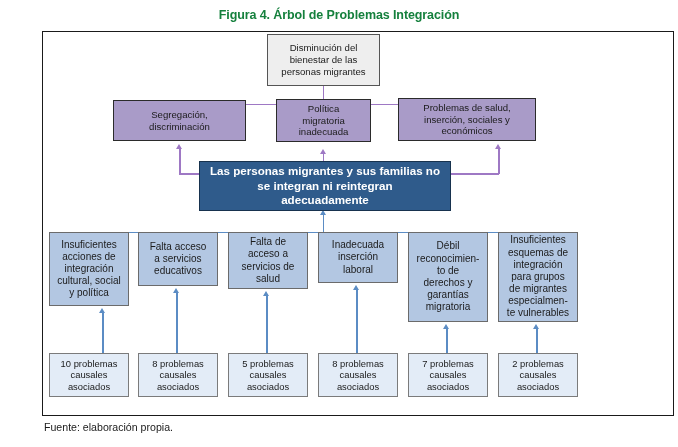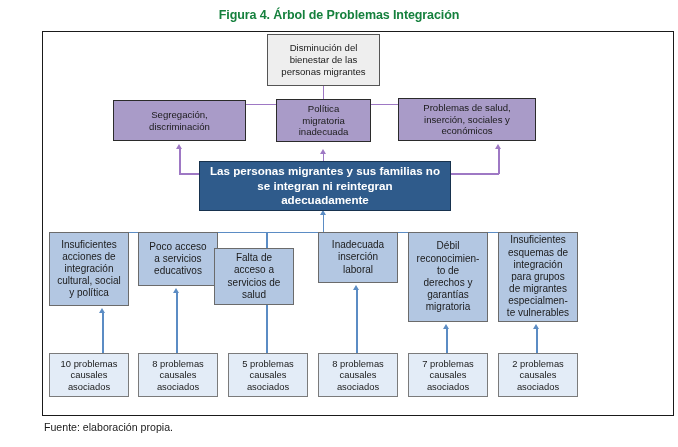--- a/index.html
+++ b/index.html
@@ -193,25 +193,25 @@
     </div>
 
     <div class="box box-cause" style="left:6px; top:200px; width:80px; height:74px;">
       <span class="txt">Insuficientes
 acciones de
 integración
 cultural, social
 y política</span>
     </div>
     <div class="box box-cause" style="left:95px; top:200px; width:80px; height:54px;">
-      <span class="txt">Poco acceso
+      <span class="txt">Falta acceso
 a servicios
 educativos</span>
     </div>
-    <div class="box box-cause" style="left:171px; top:200px; width:80px; height:57px;margin-top:16px;">
+    <div class="box box-cause" style="left:185px; top:200px; width:80px; height:57px;">
       <span class="txt">Falta de
 acceso a
 servicios de
 salud</span>
     </div>
     <div class="box box-cause" style="left:275px; top:200px; width:80px; height:51px;">
       <span class="txt">Inadecuada
 inserción
 laboral</span>
     </div>

